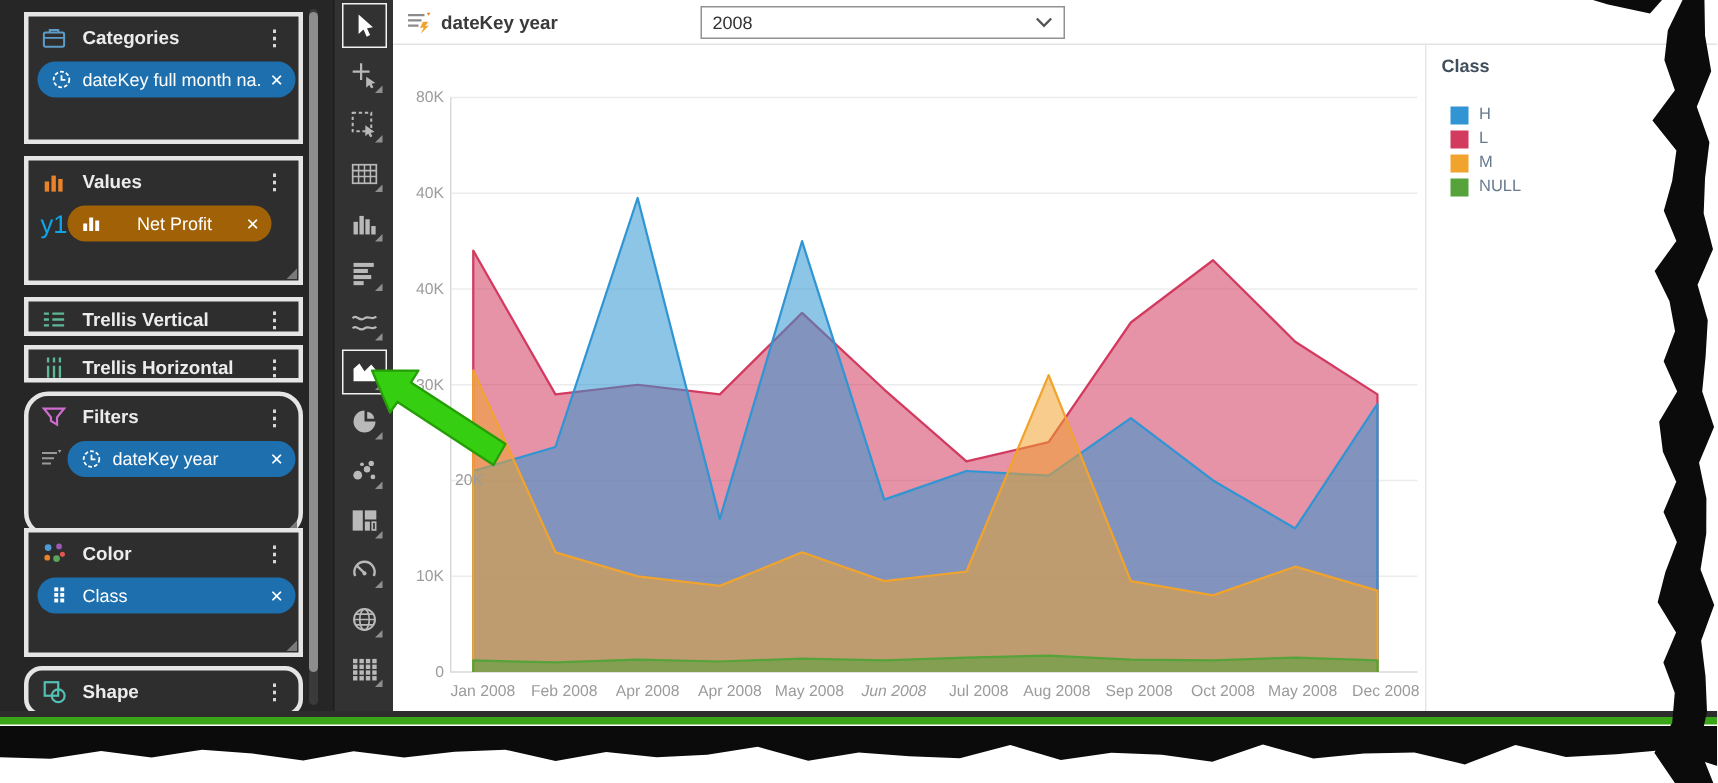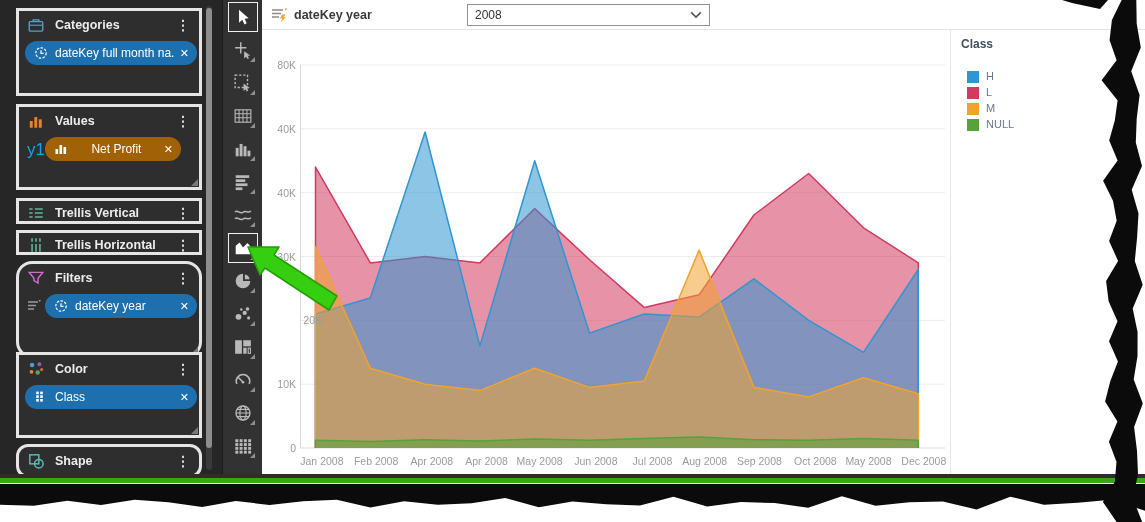--- a/index.html
+++ b/index.html
@@ -365,21 +365,21 @@
         <span class="ylab" style="top: 314.333px; margin-left: 26px;">20K</span>
         <span class="ylab" style="top: 250.5px;">30K</span>
         <span class="ylab" style="top: 186.667px;">40K</span>
         <span class="ylab" style="top: 122.833px;">40K</span>
         <span class="ylab" style="top: 59px;">80K</span>
         <span class="xlab" style="left: 25.5px;">Jan 2008</span>
         <span class="xlab" style="left: 80.3px;">Feb 2008</span>
         <span class="xlab" style="left: 135.1px;">Apr 2008</span>
         <span class="xlab" style="left: 189.9px;">Apr 2008</span>
         <span class="xlab" style="left: 244.7px;">May 2008</span>
-        <span class="xlab" style="left: 299.5px;">Jun 2008</span>
+        <span class="xlab" style="left: 299.5px; font-style: italic;">Jun 2008</span>
         <span class="xlab" style="left: 354.3px;">Jul 2008</span>
         <span class="xlab" style="left: 409.1px;">Aug 2008</span>
         <span class="xlab" style="left: 463.9px;">Sep 2008</span>
         <span class="xlab" style="left: 518.7px;">Oct 2008</span>
         <span class="xlab" style="left: 573.5px;">May 2008</span>
         <span class="xlab" style="left: 628.3px;">Dec 2008</span>
       </div>
 
     <div id="legend">
       <div id="legend-title">Class</div>

